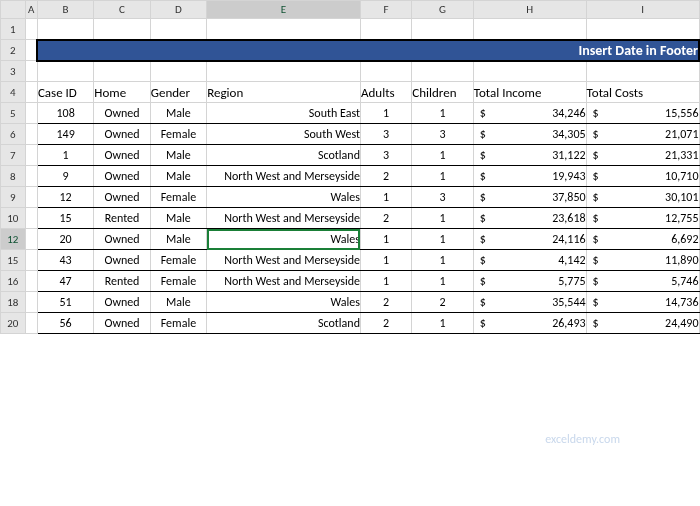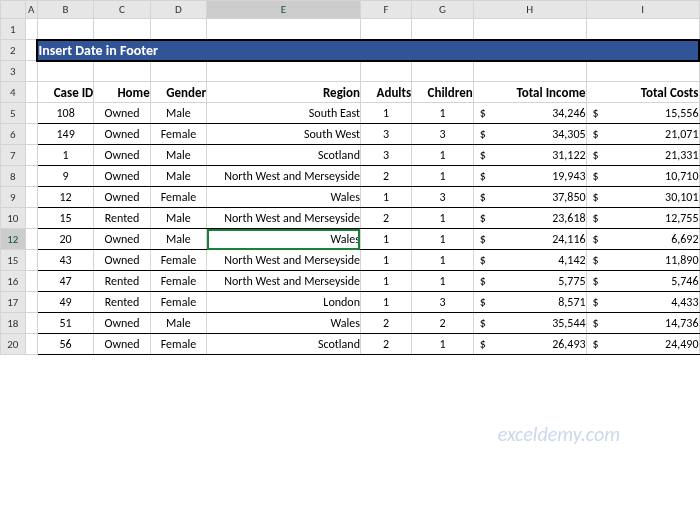--- a/index.html
+++ b/index.html
@@ -37,27 +37,27 @@
     color: #333;
     height: 18px !important;
   }
   .gap {
     background: #fff;
   }
   .title-cell {
     background: #305496;
     color: #fff;
     font-weight: bold;
-    text-align: left;
+    text-align: right;
     font-size: 14px;
     border: 2px solid #000 !important;
   }
   .header-cell {
-    font-weight: bold;
-    text-align: right;
+    font-weight: normal;
+    text-align: left;
     font-size: 13px;
     border: 1px solid #000;
   }
   .data-cell {
     border: 1px solid #000;
     font-size: 12px;
     padding: 0 4px;
   }
   .center { text-align: center; }
   .left { text-align: right; padding-left: 4px; }
@@ -69,22 +69,21 @@
     outline: 2px solid #1a7f37;
     outline-offset: -2px;
   }
   .rowhdr.selhdr { background: #ccc; color:#0f5132; }
   .colhdr.selhdr { background: #ccc; color:#0f5132; }
   .watermark {
     position: absolute;
     right: 80px;
     bottom: 60px;
     color: #c9d8ec;
-    font-size: 20px;
-    font-style: italic;
+    font-size: 12px;
     pointer-events: none;
   }
   colgroup col.cA { width: 24px; }
   colgroup col.cGap { width: 12px; }
   colgroup col.cB { width: 55px; }
   colgroup col.cC { width: 55px; }
   colgroup col.cD { width: 55px; }
   colgroup col.cE { width: 150px; }
   colgroup col.cF { width: 50px; }
   colgroup col.cG { width: 60px; }
@@ -271,32 +270,20 @@
         <td class="data-cell center">47</td>
         <td class="data-cell center">Rented</td>
         <td class="data-cell center">Female</td>
         <td class="data-cell left">North West and Merseyside</td>
         <td class="data-cell center">1</td>
         <td class="data-cell center">1</td>
         <td class="data-cell money"><span class="cur">$</span>5,775</td>
         <td class="data-cell money"><span class="cur">$</span>5,746</td>
       </tr>
       <tr class="data-row">
-        <td class="rowhdr">17</td>
-        <td class="gap"></td>
-        <td class="data-cell center">49</td>
-        <td class="data-cell center">Rented</td>
-        <td class="data-cell center">Female</td>
-        <td class="data-cell left">London</td>
-        <td class="data-cell center">1</td>
-        <td class="data-cell center">3</td>
-        <td class="data-cell money"><span class="cur">$</span>8,571</td>
-        <td class="data-cell money"><span class="cur">$</span>4,433</td>
-      </tr>
-      <tr class="data-row">
         <td class="rowhdr">18</td>
         <td class="gap"></td>
         <td class="data-cell center">51</td>
         <td class="data-cell center">Owned</td>
         <td class="data-cell center">Male</td>
         <td class="data-cell left">Wales</td>
         <td class="data-cell center">2</td>
         <td class="data-cell center">2</td>
         <td class="data-cell money"><span class="cur">$</span>35,544</td>
         <td class="data-cell money"><span class="cur">$</span>14,736</td>

